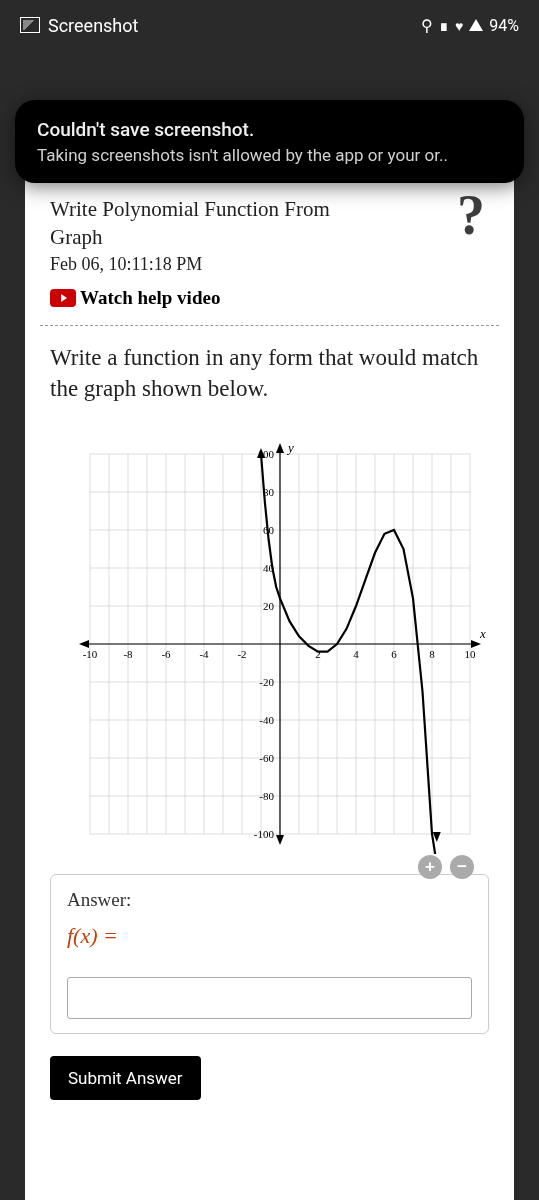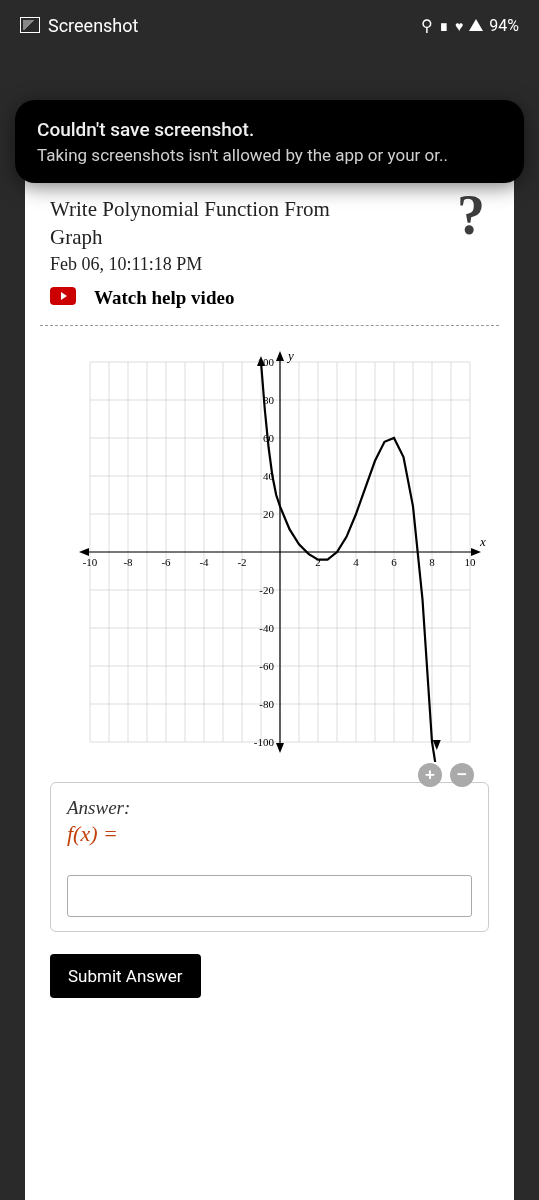--- a/index.html
+++ b/index.html
@@ -64,21 +64,22 @@
       color: #222;
     }
     .timestamp {
       font-family: "Comic Sans MS", "Segoe Script", cursive;
       font-size: 18px;
       color: #222;
       margin-top: 2px;
     }
     .watch-row {
       display: flex;
-      gap: 18px;
+      align-items: center;
+      gap: 4px;
       margin-top: 12px;
     }
     .play-badge {
       width: 26px; height: 18px;
       background: #cc0000;
       border-radius: 4px;
       display: flex;
       align-items: center;
       justify-content: center;
     }
@@ -117,22 +118,21 @@
       border: 1px solid #ccc;
       border-radius: 6px;
       padding: 14px 16px;
       margin-top: 20px;
       position: relative;
     }
     .answer-label {
       font-family: Georgia, serif;
       font-size: 19px;
       color: #333;
-      margin-bottom: 2px;
-      font-style: italic;
+      margin-bottom: 12px;
     }
     .answer-fx {
       font-family: Georgia, serif;
       font-size: 22px;
       font-style: italic;
       color: #c2410c;
       margin-bottom: 28px;
     }
     .answer-input {
       width: 100%;
@@ -218,20 +218,21 @@
     <div class="handwritten" style="max-width:300px;">Write Polynomial Function From Graph</div>
     <div class="timestamp">Feb 06, 10:11:18 PM</div>
     <div class="watch-row">
       <span class="play-badge"></span>
       <span class="watch-text">Watch help video</span>
     </div>
   </div>
 
   <hr class="dashed-sep">
 
+  <div class="instruction">Write a function in any form that would match the graph shown below.</div>
 
   <svg class="graph-svg" viewBox="0 0 440 420">
     <g id="grid">
         <line x1="40" x2="40" y1="20" y2="400" stroke="#bbb" stroke-width="0.5"></line>
         <line x1="59" x2="59" y1="20" y2="400" stroke="#bbb" stroke-width="0.5"></line>
         <line x1="78" x2="78" y1="20" y2="400" stroke="#bbb" stroke-width="0.5"></line>
         <line x1="97" x2="97" y1="20" y2="400" stroke="#bbb" stroke-width="0.5"></line>
         <line x1="116" x2="116" y1="20" y2="400" stroke="#bbb" stroke-width="0.5"></line>
         <line x1="135" x2="135" y1="20" y2="400" stroke="#bbb" stroke-width="0.5"></line>
         <line x1="154" x2="154" y1="20" y2="400" stroke="#bbb" stroke-width="0.5"></line>

